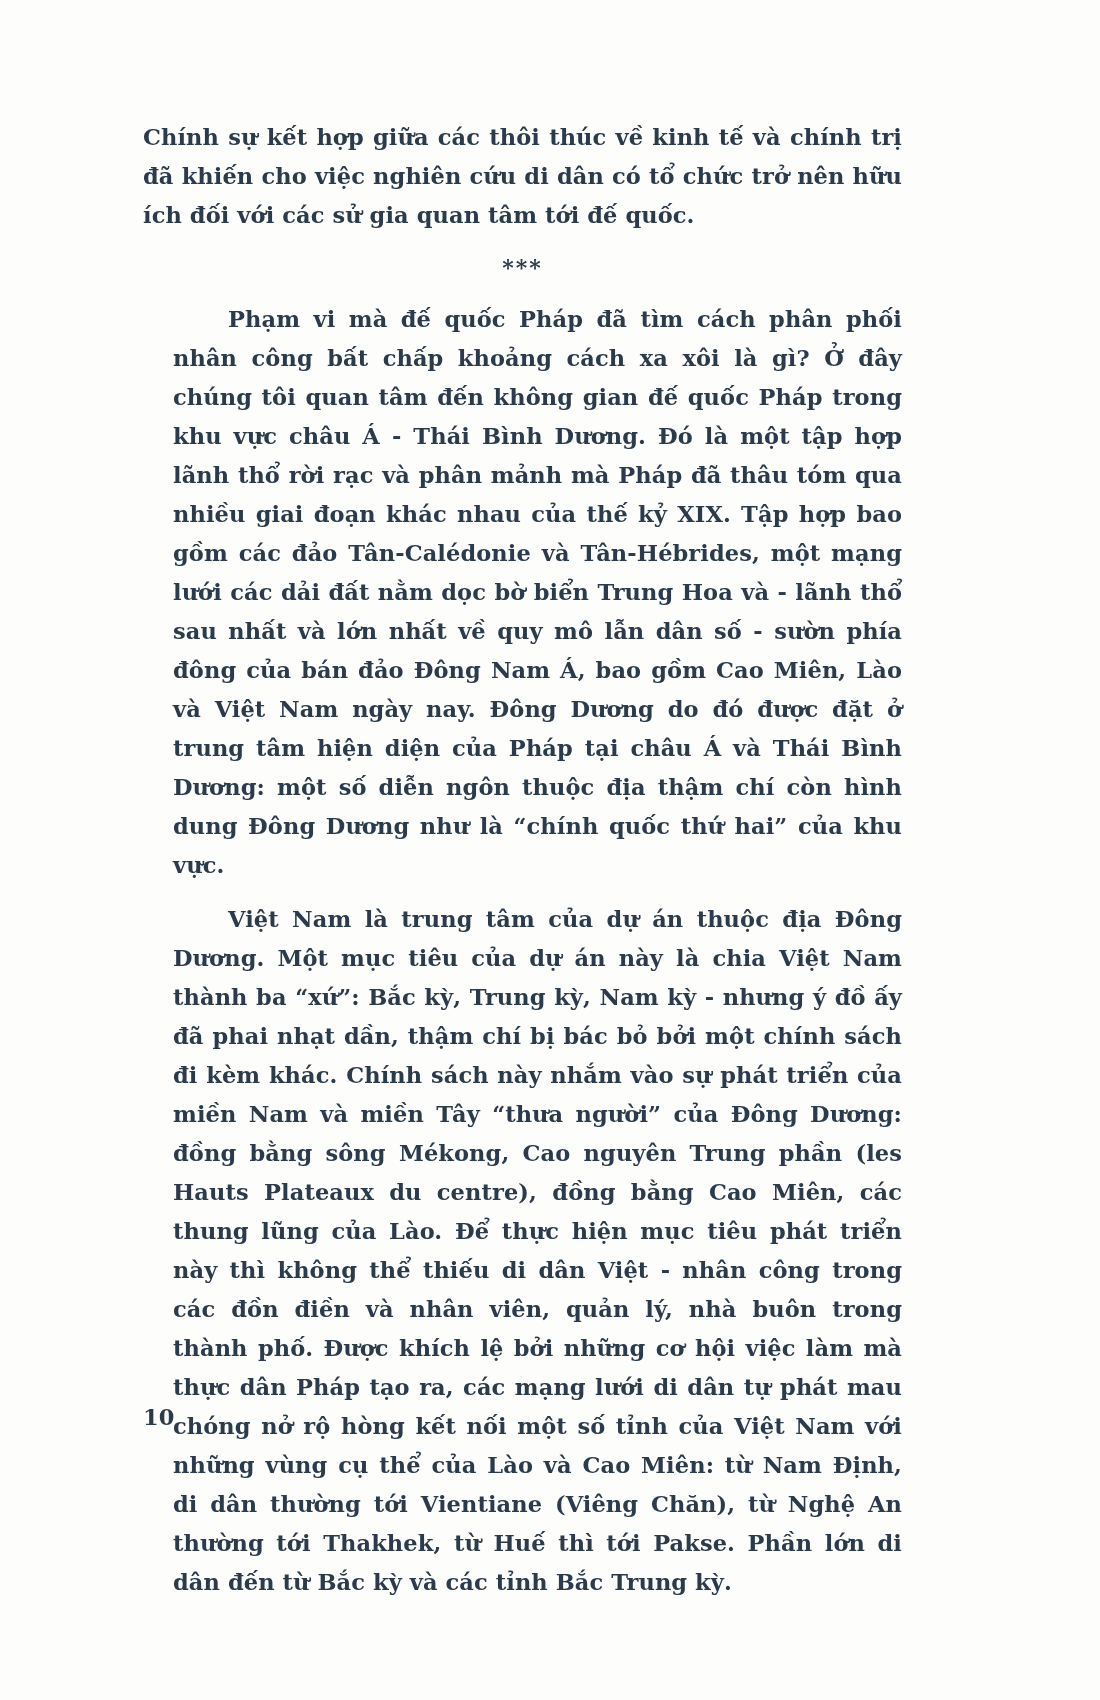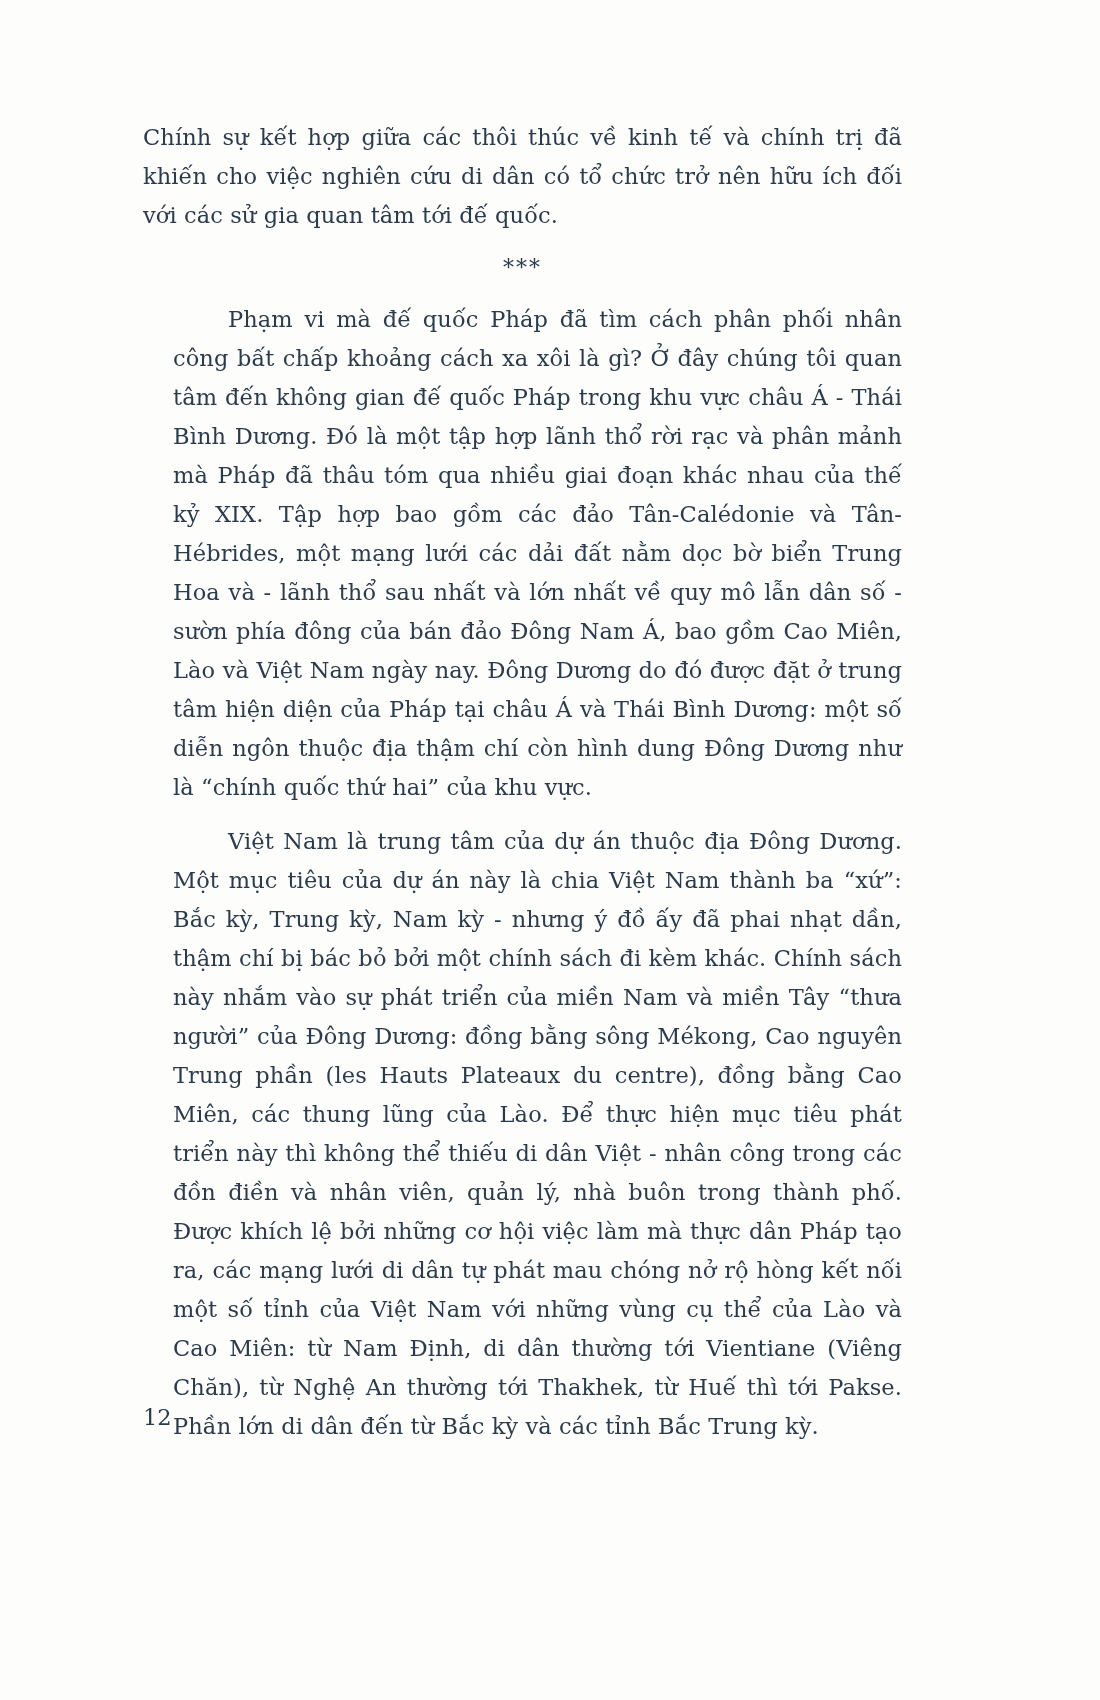--- a/index.html
+++ b/index.html
@@ -11,20 +11,21 @@
     position: relative;
     width: 1100px;
     height: 1700px;
     margin: 0 auto;
     background: #fdfdfb;
     box-sizing: border-box;
     padding: 118px 198px 0 143px;
     font-family: "DejaVu Serif", "Liberation Serif", serif;
     color: #2b3b4c;
     overflow: hidden;
+    font-weight: bold;
   }
   .text-block {
     width: 100%;
   }
   .para {
     font-size: 22.5px;
     line-height: 39px;
     text-align: justify;
     margin: 0;
     text-indent: 0;
@@ -57,14 +58,14 @@
 </head>
 <body>
 
 <div class="page">
   <main class="text-block">
     <p class="para">Chính sự kết hợp giữa các thôi thúc về kinh tế và chính trị đã khiến cho việc nghiên cứu di dân có tổ chức trở nên hữu ích đối với các sử gia quan tâm tới đế quốc.</p>
     <div class="separator">***</div>
     <p class="para indent">Phạm vi mà đế quốc Pháp đã tìm cách phân phối nhân công bất chấp khoảng cách xa xôi là gì? Ở đây chúng tôi quan tâm đến không gian đế quốc Pháp trong khu vực châu Á - Thái Bình Dương. Đó là một tập hợp lãnh thổ rời rạc và phân mảnh mà Pháp đã thâu tóm qua nhiều giai đoạn khác nhau của thế kỷ XIX. Tập hợp bao gồm các đảo Tân-Calédonie và Tân-Hébrides, một mạng lưới các dải đất nằm dọc bờ biển Trung Hoa và - lãnh thổ sau nhất và lớn nhất về quy mô lẫn dân số - sườn phía đông của bán đảo Đông Nam Á, bao gồm Cao Miên, Lào và Việt Nam ngày nay. Đông Dương do đó được đặt ở trung tâm hiện diện của Pháp tại châu Á và Thái Bình Dương: một số diễn ngôn thuộc địa thậm chí còn hình dung Đông Dương như là “chính quốc thứ hai” của khu vực.</p>
     <p class="para indent">Việt Nam là trung tâm của dự án thuộc địa Đông Dương. Một mục tiêu của dự án này là chia Việt Nam thành ba “xứ”: Bắc kỳ, Trung kỳ, Nam kỳ - nhưng ý đồ ấy đã phai nhạt dần, thậm chí bị bác bỏ bởi một chính sách đi kèm khác. Chính sách này nhắm vào sự phát triển của miền Nam và miền Tây “thưa người” của Đông Dương: đồng bằng sông Mékong, Cao nguyên Trung phần (les Hauts Plateaux du centre), đồng bằng Cao Miên, các thung lũng của Lào. Để thực hiện mục tiêu phát triển này thì không thể thiếu di dân Việt - nhân công trong các đồn điền và nhân viên, quản lý, nhà buôn trong thành phố. Được khích lệ bởi những cơ hội việc làm mà thực dân Pháp tạo ra, các mạng lưới di dân tự phát mau chóng nở rộ hòng kết nối một số tỉnh của Việt Nam với những vùng cụ thể của Lào và Cao Miên: từ Nam Định, di dân thường tới Vientiane (Viêng Chăn), từ Nghệ An thường tới Thakhek, từ Huế thì tới Pakse. Phần lớn di dân đến từ Bắc kỳ và các tỉnh Bắc Trung kỳ.</p>
   </main>
-  <span class="page-number">12</span>
+  <span class="page-number">10</span>
 </div>
 
 </body></html>

